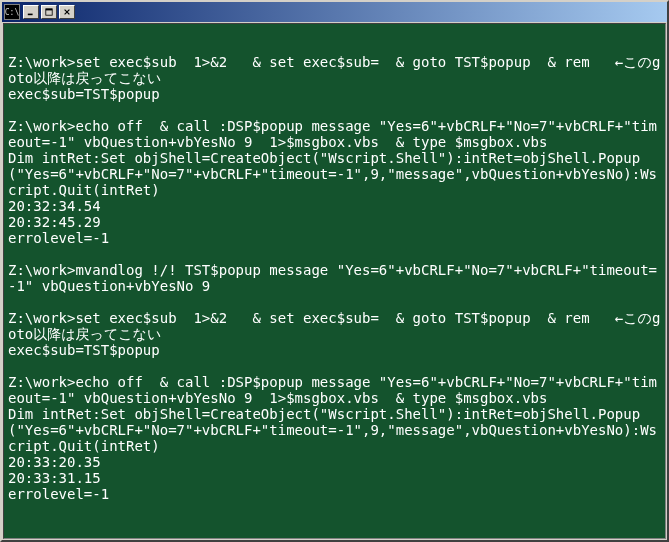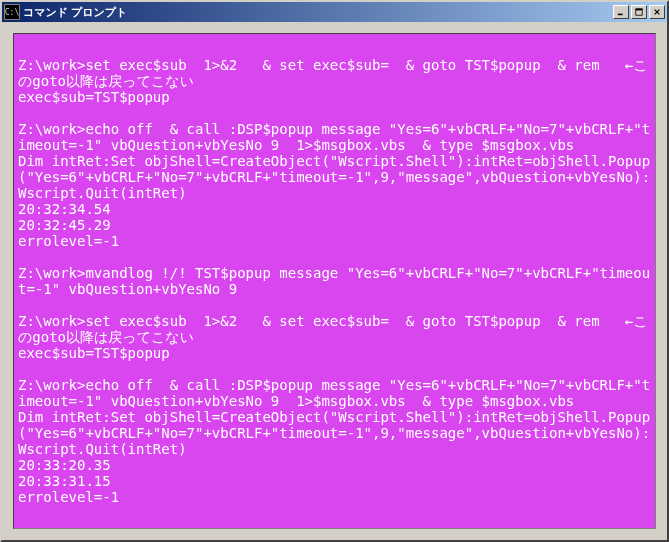--- a/index.html
+++ b/index.html
@@ -66,45 +66,44 @@
       justify-content: center;
       color: #000;
       cursor: pointer;
     }
     .title-btn svg {
       width: 8px;
       height: 8px;
     }
     .console {
       flex: 1;
-      background: #d946ef;
+      background: #14532d;
       color: #fff;
       font-family: "MS Gothic", "MS Mincho", monospace;
       font-size: 14px;
       line-height: 16px;
-      padding: 7px 4px;
+      padding: 14px 4px;
       overflow: hidden;
       white-space: pre-wrap;
       word-break: break-all;
       border: 1px solid #808080;
       border-top-color: #404040;
       border-left-color: #404040;
-      margin: 11px;
+      margin: 1px;
     }
     .console-line {
       min-height: 16px;
     }
   </style>
 </head>
 <body>
 
 <div class="window">
   <div class="titlebar">
     <div class="title-icon">C:\</div>
-    <div class="title-text">コマンド プロンプト</div>
     <div class="title-buttons">
       <div class="title-btn">
         <svg viewBox="0 0 10 10">
             <rect x="1" y="7" width="6" height="2" fill="#000"></rect>
           </svg>
       </div>
       <div class="title-btn">
         <svg viewBox="0 0 10 10">
             <rect x="1" y="1" width="8" height="8" fill="none" stroke="#000" stroke-width="1"></rect>
             <rect x="1" y="1" width="8" height="2" fill="#000"></rect>

